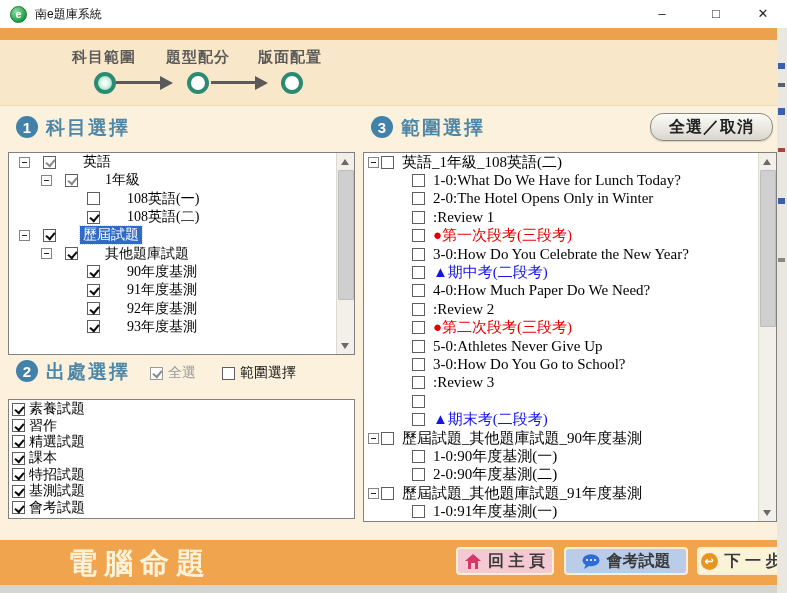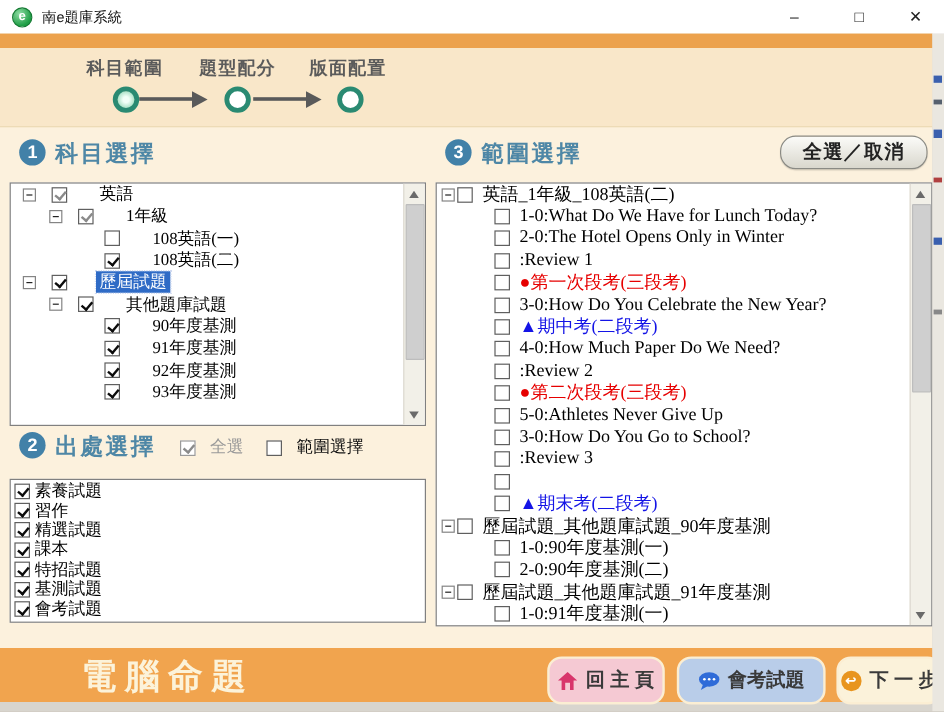--- a/index.html
+++ b/index.html
@@ -38,27 +38,27 @@
   .exp::after{content:'';position:absolute;left:2px;right:2px;top:4px;border-top:1px solid #222;}
   .cb{width:13px;height:13px;border:1px solid #5f5f5f;background:#fff;position:relative;flex:none;box-sizing:border-box;}
   .cb.on::after{content:'';position:absolute;left:1.5px;top:2.5px;width:7px;height:4px;border-left:2px solid #0c0c0c;border-bottom:2px solid #0c0c0c;transform:rotate(-50deg);}
   .cb.on.gray::after{border-color:#8a8a8a;}
   .cb.dis{border-color:#9a9a9a;}
   .tlabel{padding:0 3px;}
   .tlabel.sel{background:#2f6bc6;color:#fff;outline:1px dotted #cfd9f0;}
   
   .srow{display:flex;align-items:center;height:16.4px;font-family:"Liberation Serif","DejaVu Serif",serif;font-size:14px;}
   
-  .selall{position:absolute;display:flex;align-items:center;gap:12px;font-size:14px;font-family:"Liberation Serif","DejaVu Serif",serif;}
+  .selall{position:absolute;display:flex;align-items:center;gap:5px;font-size:14px;font-family:"Liberation Serif","DejaVu Serif",serif;}
   
   .pill{position:absolute;height:26px;border:1px solid #8a8a84;border-radius:13px;background:linear-gradient(#fbfbf8,#d9d7cd);display:flex;align-items:center;justify-content:center;font-size:16px;font-weight:bold;color:#222;letter-spacing:1px;cursor:pointer;box-shadow:0 1px 1px rgba(0,0,0,.15);}
   
   .footer{position:absolute;left:0;top:512px;width:777px;height:45px;background:#f1a44e;}
   .brand{position:absolute;left:68px;top:4px;font-size:29px;font-weight:bold;color:#fcf3da;letter-spacing:7px;}
-  .fbtn{position:absolute;top:7px;height:40px;border:2px solid #fbeed3;display:flex;align-items:center;justify-content:center;gap:7px;font-size:16px;font-weight:bold;color:#3a3a3a;border-radius:12px;box-sizing:border-box;cursor:pointer;}
+  .fbtn{position:absolute;top:7px;height:28px;border:2px solid #fbeed3;display:flex;align-items:center;justify-content:center;gap:7px;font-size:16px;font-weight:bold;color:#3a3a3a;border-radius:4px;box-sizing:border-box;cursor:pointer;}
   .nexticon{width:17px;height:17px;border-radius:50%;background:#e8951f;color:#fff;font-size:11px;font-weight:bold;display:flex;align-items:center;justify-content:center;}
   
   .strip{position:absolute;left:777px;top:28px;width:10px;height:565px;background:#eae7e0;}
   .speck{position:absolute;left:1px;width:7px;}
 </style>
 </head>
 <body>
 
 <div class="screen">
 

